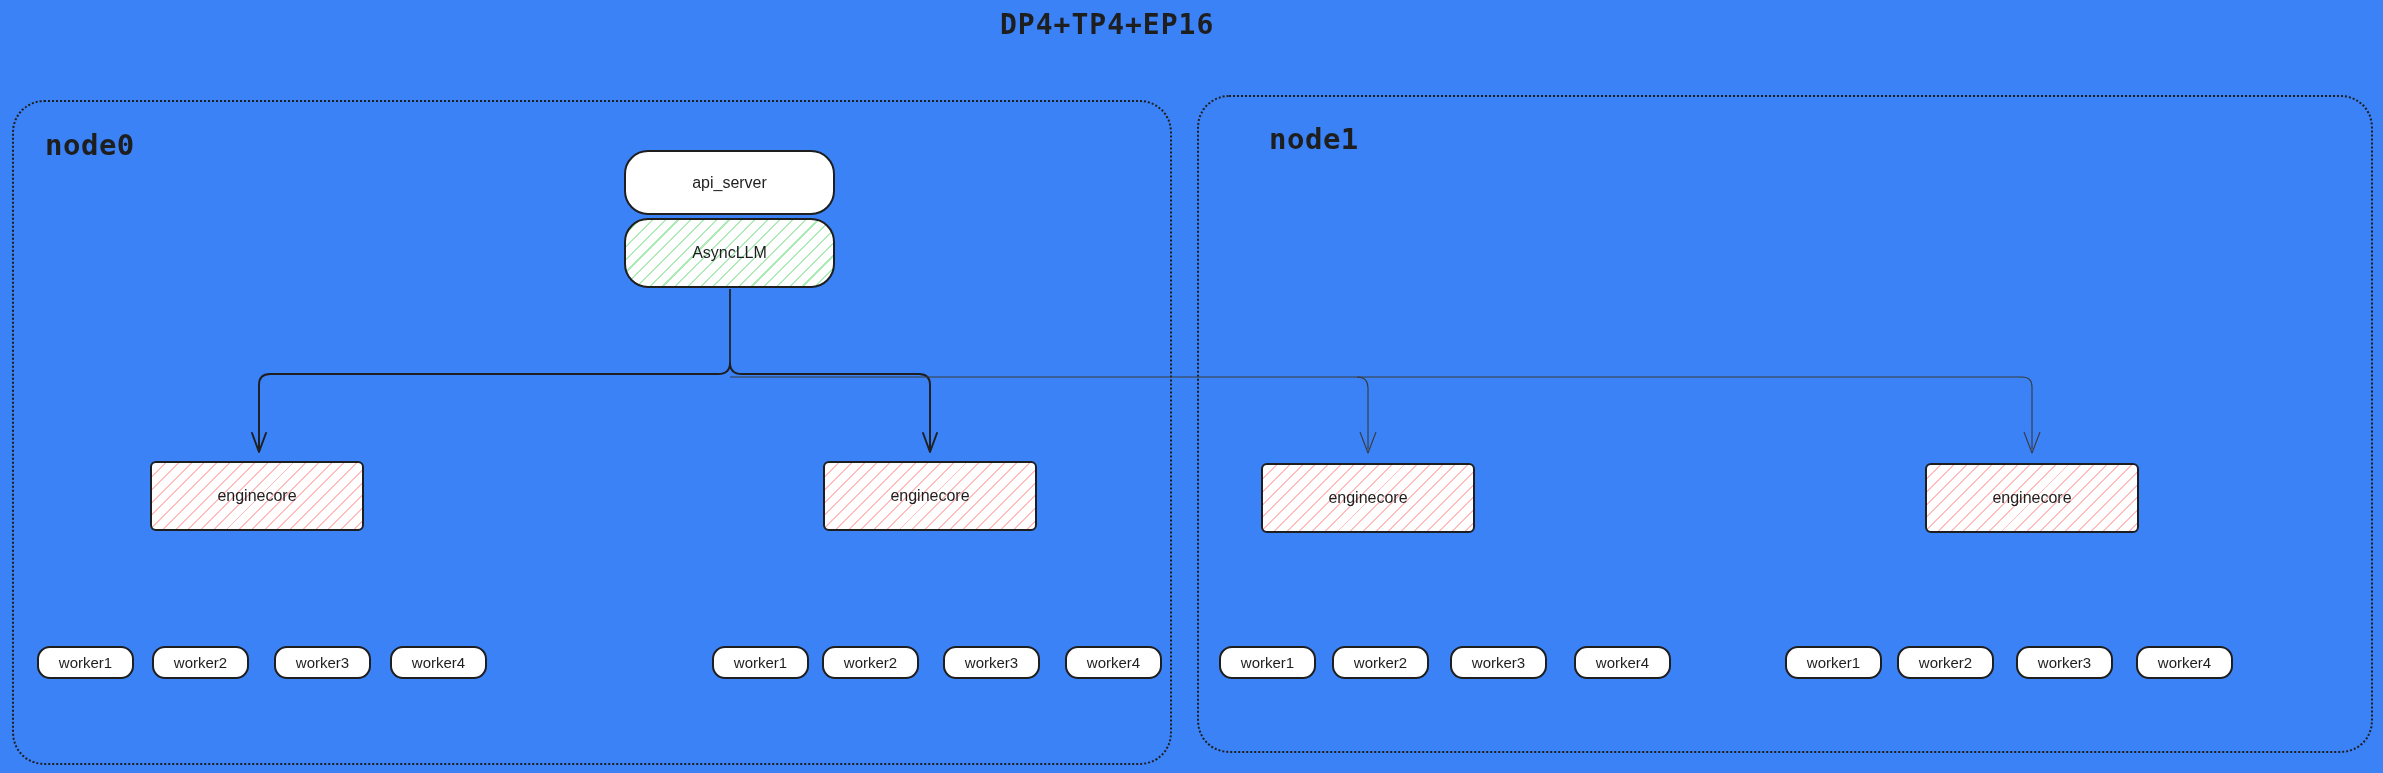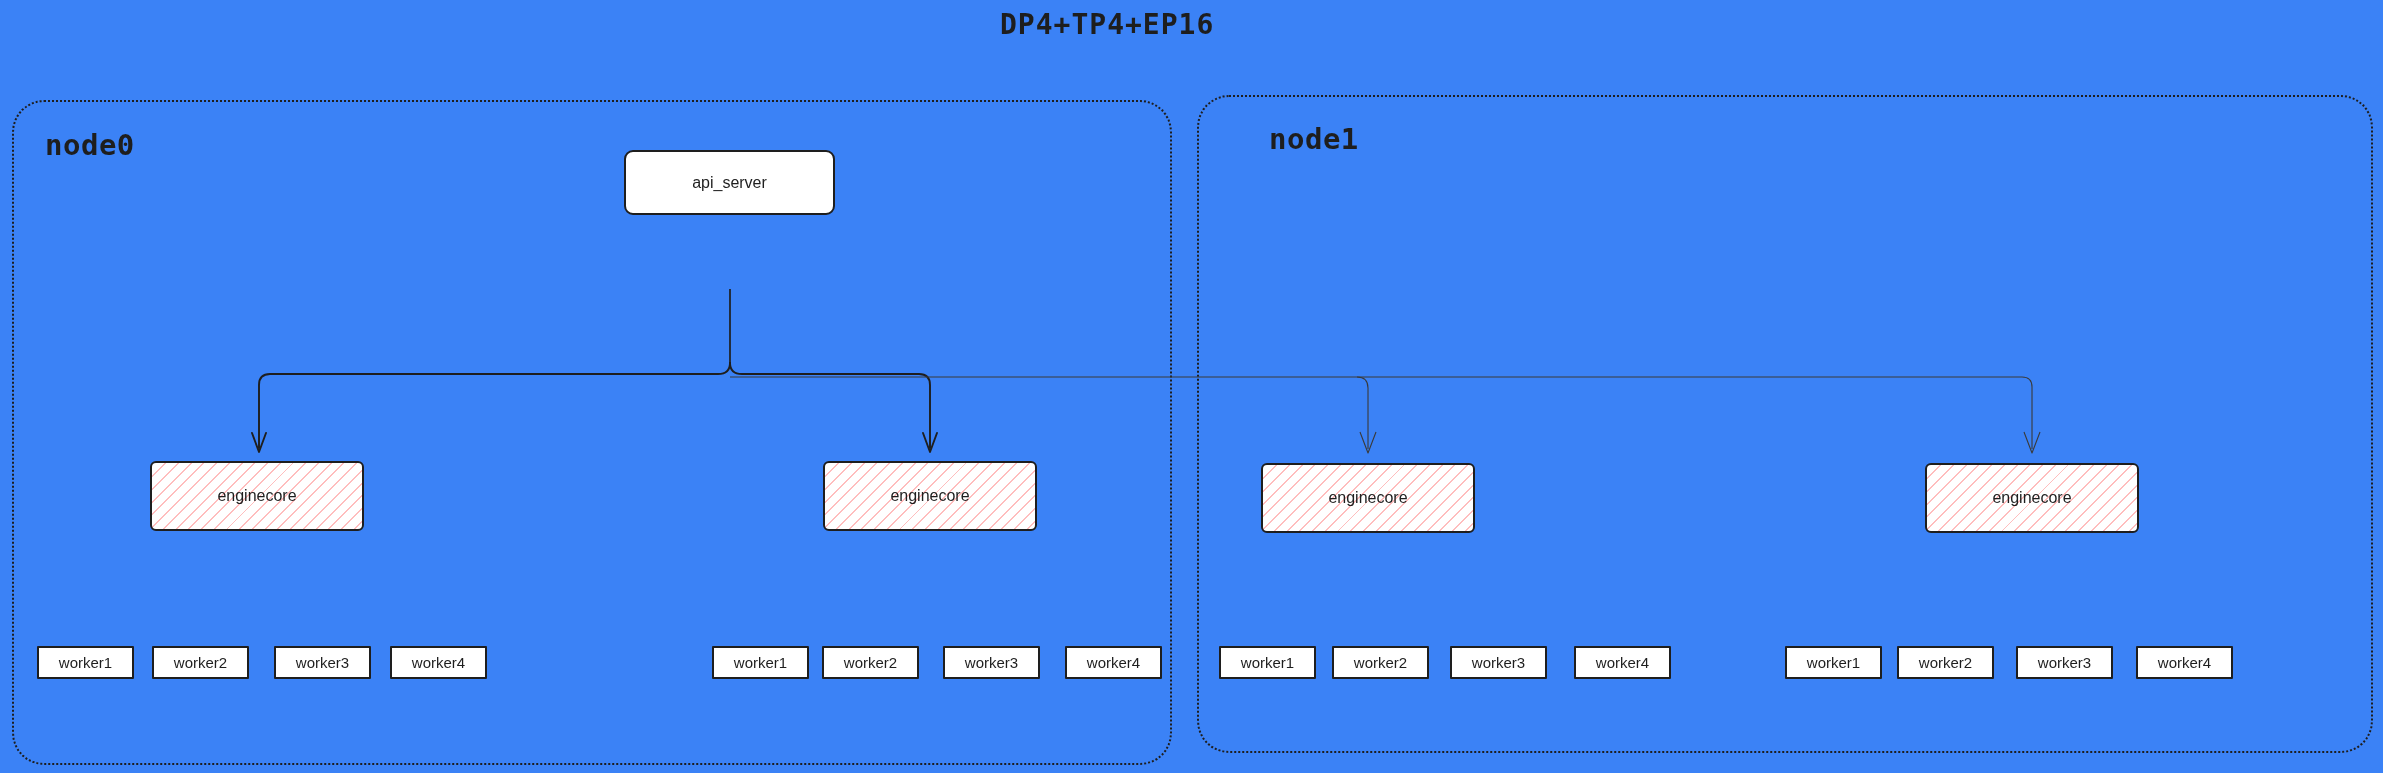--- a/index.html
+++ b/index.html
@@ -46,40 +46,40 @@
     position: absolute;
     display: flex;
     align-items: center;
     justify-content: center;
     border: 2px solid #1e1e1e;
     background: #ffffff;
     font-size: 16px;
     color: #1e1e1e;
     white-space: nowrap;
   }
-  .big-box { border-radius: 9px; width: 211px; height: 66px; }
+  .big-box { border-radius: 24px; width: 211px; height: 66px; }
   .hatch-green {
     background-image: repeating-linear-gradient(135deg,
       rgba(105,219,124,0.55) 0px, rgba(105,219,124,0.55) 1.6px,
       transparent 1.6px, transparent 9px);
   }
   .hatch-red {
     background-image: repeating-linear-gradient(135deg,
       rgba(255,135,135,0.55) 0px, rgba(255,135,135,0.55) 1.4px,
       transparent 1.4px, transparent 9px);
   }
   #api-server-box  { left: 624px; top: 150px; height: 65px; }
   #asyncllm-box    { left: 624px; top: 218px; height: 70px; }
   .enginecore-box  { border-radius: 6px; width: 214px; height: 70px; font-size: 16px; }
   #enginecore-1 { left: 150px;  top: 461px; }
   #enginecore-2 { left: 823px;  top: 461px; }
   #enginecore-3 { left: 1261px; top: 463px; }
   #enginecore-4 { left: 1925px; top: 463px; }
   .worker-box {
-    border-radius: 1px;
+    border-radius: 13px;
     width: 97px; height: 33px;
     top: 646px;
     font-size: 15px;
   }
   #connector-layer {
     position: absolute;
     left: 0; top: 0;
     width: 2383px; height: 773px;
     pointer-events: none;
   }
@@ -90,20 +90,21 @@
 <div id="canvas">
 
   <div class="diagram-title">DP4+TP4+EP16</div>
 
   <div id="node0-container" class="node-container"></div>
   <div id="node1-container" class="node-container"></div>
   <div id="node0-label" class="node-label">node0</div>
   <div id="node1-label" class="node-label">node1</div>
 
   <div id="api-server-box" class="shape big-box">api_server</div>
+  <div id="asyncllm-box" class="shape big-box hatch-green">AsyncLLM</div>
 
   <div id="enginecore-1" class="shape enginecore-box hatch-red">enginecore</div>
   <div id="enginecore-2" class="shape enginecore-box hatch-red">enginecore</div>
   <div id="enginecore-3" class="shape enginecore-box hatch-red">enginecore</div>
   <div id="enginecore-4" class="shape enginecore-box hatch-red">enginecore</div>
 
   <div class="shape worker-box" style="left:37px">worker1</div>
   <div class="shape worker-box" style="left:152px">worker2</div>
   <div class="shape worker-box" style="left:274px">worker3</div>
   <div class="shape worker-box" style="left:390px">worker4</div>

